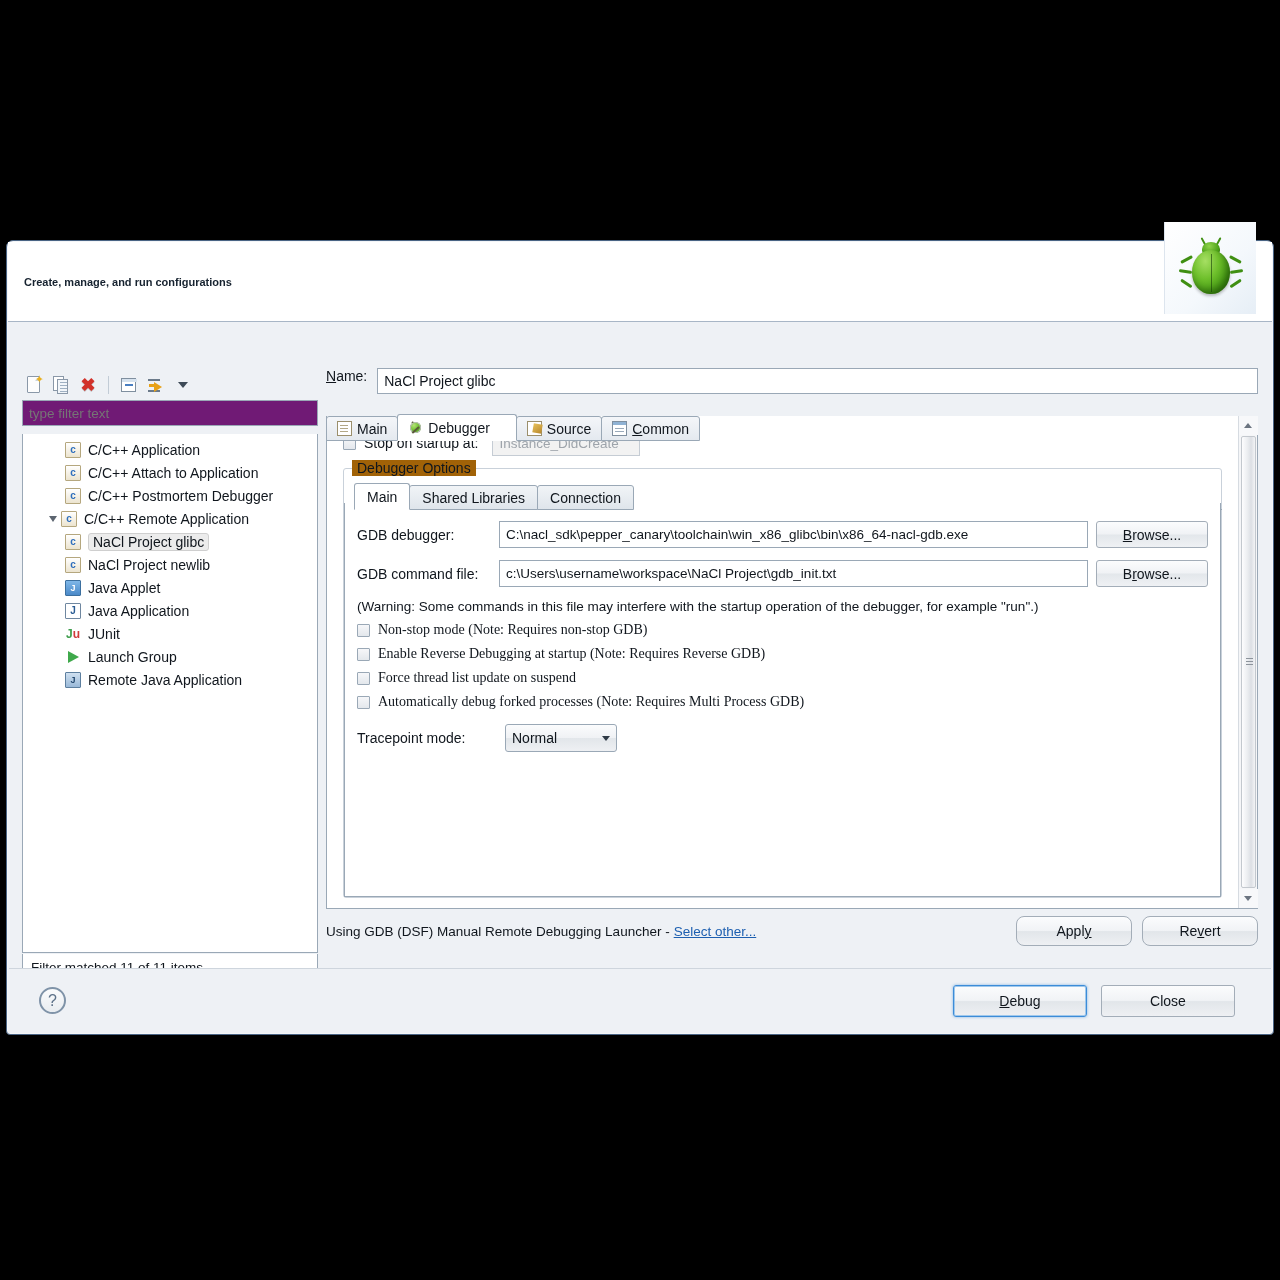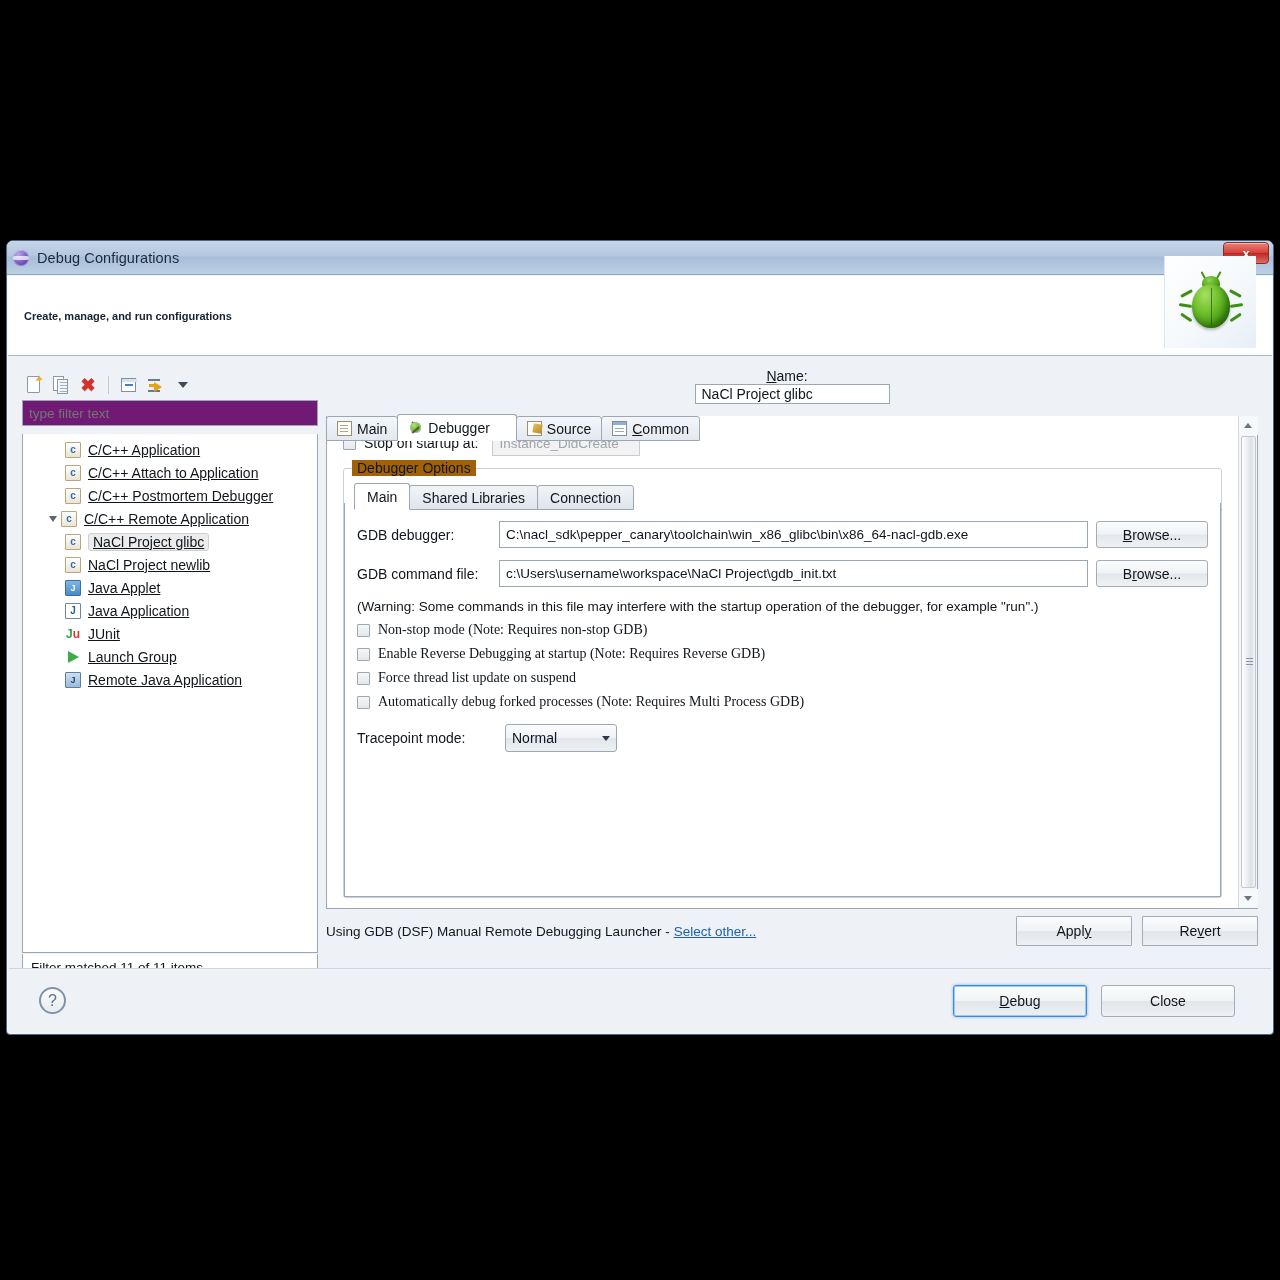--- a/index.html
+++ b/index.html
@@ -142,21 +142,21 @@
     margin-top: 4px; background: #fff; border: 1px solid #9aa8b6; border-top: none;
     position: absolute; top: 60px; left: 0; right: 0; bottom: 0; overflow: hidden;
     padding-top: 4px;
   }
   .tree-row {
     height: 23px; display: flex; align-items: center; font-size: 14px; color: #10161d;
     padding-left: 4px; cursor: pointer; white-space: nowrap;
   }
   .tree-row.indent1 { padding-left: 42px; }
   .tree-row.indent0 { padding-left: 42px; }
-  .tree-row .lbl { margin-left: 7px; text-decoration: underline; }
+  .tree-row .lbl { margin-left: 7px; }
   .tree-row.selected .lbl {
     background: #ececec; border: 1px solid #cfcfcf; border-radius: 3px;
     margin-left: 7px; padding: 0 4px;
   }
   .arrow-expanded {
     width: 0; height: 0; border-top: 6px solid #5c6570;
     border-left: 4px solid transparent; border-right: 4px solid transparent;
     margin-right: 4px;
   }
   .ico-c {
@@ -184,21 +184,21 @@
     display:flex;align-items:center;justify-content:center;flex:0 0 auto;
   }
   .filter-status {
     position: absolute; left: 14px; bottom: 52px; width: 296px; height: 27px;
     background: #fff; border: 1px solid #9aa8b6; border-top: none;
     font-size: 13.5px; color: #10161d; display: flex; align-items: center; padding-left: 8px;
   }
 
   
   .right-panel { position: absolute; left: 318px; top: 12px; right: 14px; bottom: 80px; }
-  .name-row { display:flex; align-items:center; height: 36px; flex-direction: column; }
+  .name-row { display:flex; height: 36px; }
   .name-label { font-size: 14px; color: #10161d; margin-right: 10px; }
   .name-input {
     flex: 1; height: 26px; background:#fff; border:1px solid #9aa8b6; padding: 0 6px;
     font-size: 14px; color:#10161d; line-height: 24px; font-family:"Liberation Sans", sans-serif;
   }
   u.m { text-decoration: underline; }
 
   .tabstrip { display:flex; align-items:flex-end; height:27px; margin-top:10px; position:relative; }
   .tabstrip::after {
     content:""; position:absolute; left:0; right:0; bottom:0; height:1px; background:#9aa8b6;
@@ -320,21 +320,21 @@
   }
 
   .launcher-row {
     position:absolute; left:0; right:0; bottom: 4px; height:36px; display:flex; align-items:center;
   }
   .launcher-text { font-size:13.5px; color:#10161d; }
   .launcher-link { font-size:13.5px; color:#1d5fb0; text-decoration:underline; cursor:pointer; margin-left:4px;}
   .big-btn {
     height:30px; width: 116px; margin-left: 10px;
     background: linear-gradient(to bottom,#fbfcfd 0%, #f1f3f6 48%, #e2e6ea 52%, #eef0f3 100%);
-    border:1px solid #a3adb8; border-radius:1px; font-size:14px; color:#10161d;
+    border:1px solid #a3adb8; border-radius:8px; font-size:14px; color:#10161d;
     display:flex;align-items:center;justify-content:center;cursor:pointer;
   }
 
   
   .bottom-bar {
     position:absolute; left:1px; right:1px; bottom:1px; height: 64px;
     border-top:1px solid #ced5dd; background:#eef1f5; display:flex; align-items:center;
   }
   .help-ico {
     width:27px;height:27px;border-radius:50%; border:2px solid #7f93a8; margin-left: 30px;
@@ -351,25 +351,20 @@
   .dlg-btn.default {
     border:1px solid #3c8cd8; box-shadow: 0 0 0 1px #9fc8ec inset, 0 0 3px rgba(60,140,216,.6);
   }
 </style>
 </head>
 <body>
 
 <div class="screen">
   <div class="window">
 
-    <div class="titlebar">
-      <span class="eclipse-globe"></span>
-      <span class="titlebar-title">Debug Configurations</span>
-      <div class="close-btn">x</div>
-    </div>
 
     <div class="banner">
       <div class="banner-title">Create, manage, and run configurations</div>
       <div class="bug-box">
         <div class="bug">
           <span class="ant" style="left:20px;top:-1px;transform:rotate(-28deg);"></span>
           <span class="ant" style="left:34px;top:-1px;transform:rotate(28deg);"></span>
           <span class="head"></span>
           <span class="body"></span>
           <span class="leg" style="left:-3px;top:20px;transform:rotate(-28deg);"></span>

